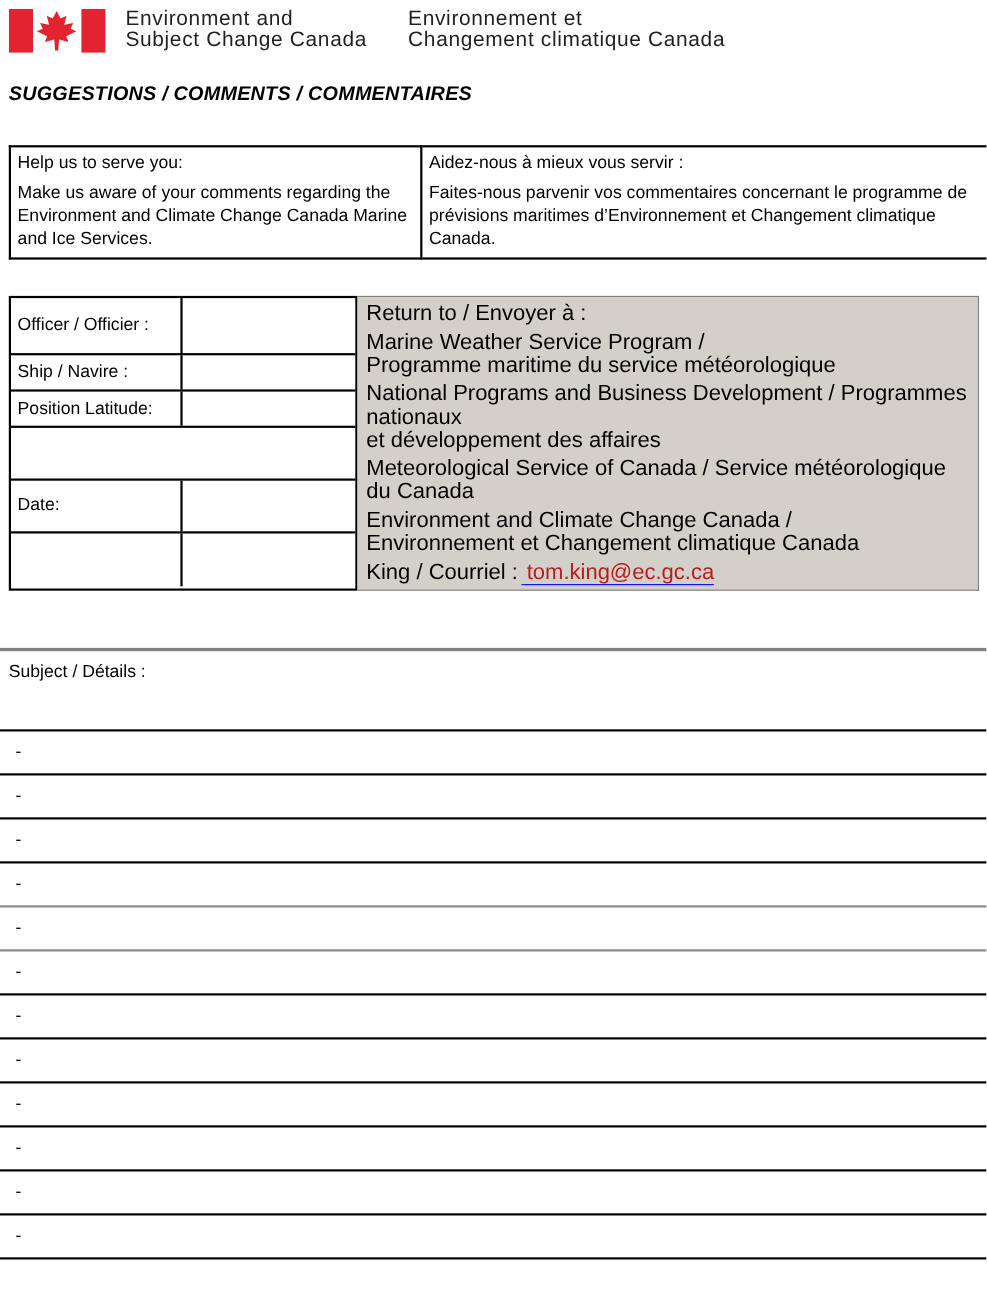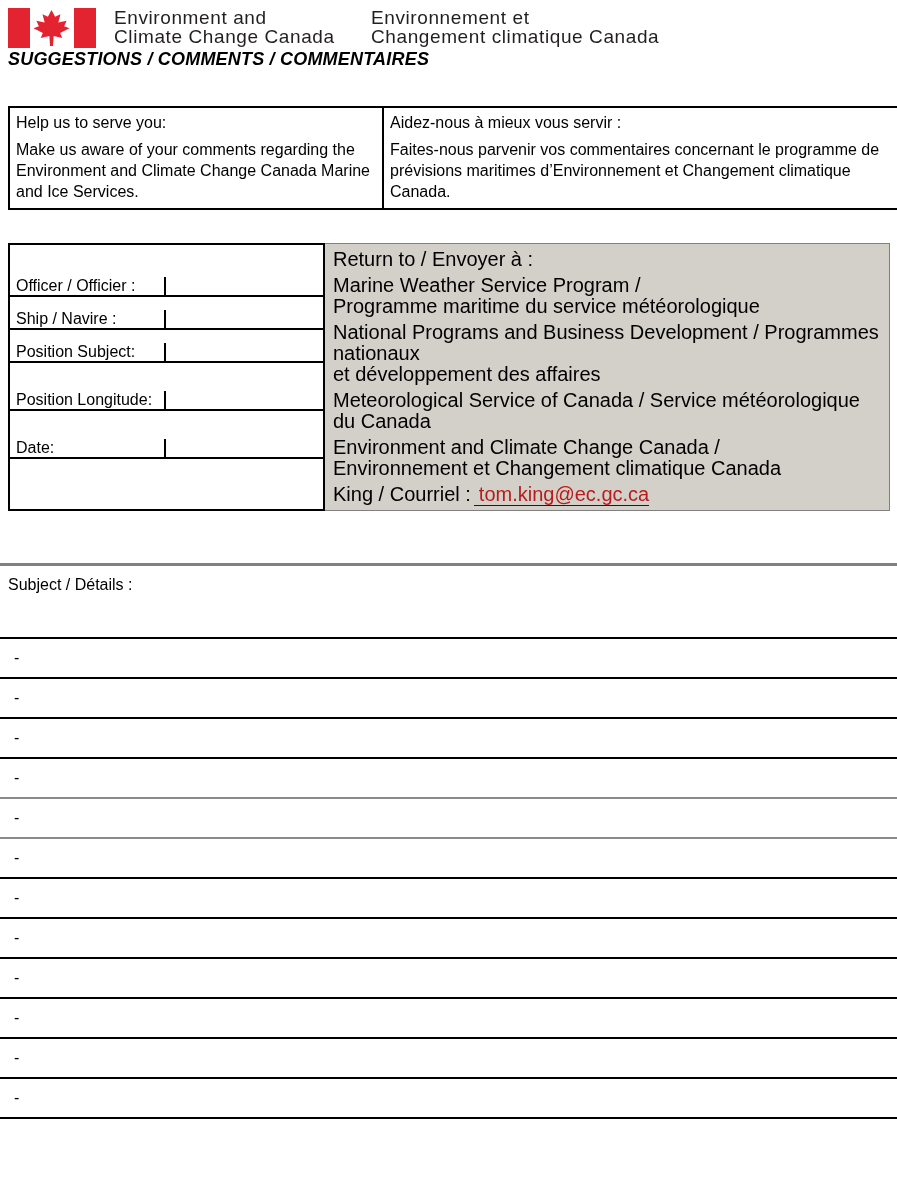--- a/index.html
+++ b/index.html
@@ -23,20 +23,21 @@
     line-height: 19px;
     letter-spacing: 0.6px;
     color: #231f20;
     white-space: pre-line;
   }
   .org-en { margin-left: 18px; width: 257px; }
   .org-fr { }
 
   
   .doc-title {
+    margin-top: 26px;
     font-size: 18px;
     line-height: 22px;
     font-weight: bold;
     font-style: italic;
     letter-spacing: 0.2px;
   }
 
   
   .help-table {
     margin-top: 36px;
@@ -50,21 +51,21 @@
     padding: 4px 8px 6px 6px;
     font-size: 16px;
     line-height: 21px;
   }
   .help-table td.en { width: 374px; }
   .help-head { margin-bottom: 6px; }
 
   
   .form-wrap { margin-top: 33px; display: flex; align-items: stretch; width: 882px; }
   .fields { width: 317px; border: 2px solid #000; flex: 0 0 auto; }
-  .frow { display: flex; border-bottom: 2px solid #000; align-items: flex-end; }
+  .frow { display: flex; border-bottom: 2px solid #000; }
   .frow:last-child { border-bottom: none; }
   .frow-0 { height: 52px; }
   .frow-1, .frow-2 { height: 33px; }
   .frow-3, .frow-4, .frow-5 { height: 48px; }
   .flabel {
     width: 156px;
     border-right: 2px solid #000;
     display: flex;
     align-items: center;
     padding-left: 6px;
@@ -121,21 +122,21 @@
 <div class="page">
 
   <header class="masthead">
     <svg class="flag" viewBox="0 0 88 40" xmlns="http://www.w3.org/2000/svg" aria-hidden="true">
       <rect x="0" y="0" width="88" height="40" fill="#ffffff"></rect>
       <rect x="0" y="0" width="22" height="40" fill="#e32430"></rect>
       <rect x="66" y="0" width="22" height="40" fill="#e32430"></rect>
       <path fill="#e32430" transform="translate(25.5,2) scale(0.36)" d="M50 0 L40 19 L25 12 L31 35 L8 30 L15 45 L0 51 L26 64 L20 78 L44 72 L46 100 L54 100 L56 72 L80 78 L74 64 L100 51 L85 45 L92 30 L69 35 L75 12 L60 19 Z"></path>
     </svg>
     <div class="org org-en">Environment and
-Climate Change Canada</div>
+Subject Change Canada</div>
     <div class="org org-fr">Environnement et
 Changement climatique Canada</div>
   </header>
 
   <h1 class="doc-title">SUGGESTIONS / COMMENTS / COMMENTAIRES</h1>
 
   <table class="help-table">
     <tbody>
         <tr>
       <td class="en">
@@ -154,25 +155,24 @@
     <div class="fields">
       <div class="frow frow-0">
         <div class="flabel">Officer / Officier :</div>
         <div class="fvalue"></div>
       </div>
       <div class="frow frow-1">
         <div class="flabel">Ship / Navire :</div>
         <div class="fvalue"></div>
       </div>
       <div class="frow frow-2">
-        <div class="flabel">Position Subject:</div>
+        <div class="flabel">Position Latitude:</div>
         <div class="fvalue"></div>
       </div>
       <div class="frow frow-3">
-        <div class="flabel">Position Longitude:</div>
         <div class="fvalue"></div>
       </div>
       <div class="frow frow-4">
         <div class="flabel">Date:</div>
         <div class="fvalue"></div>
       </div>
       <div class="frow frow-5">
         <div class="flabel"></div>
         <div class="fvalue"></div>
       </div>

